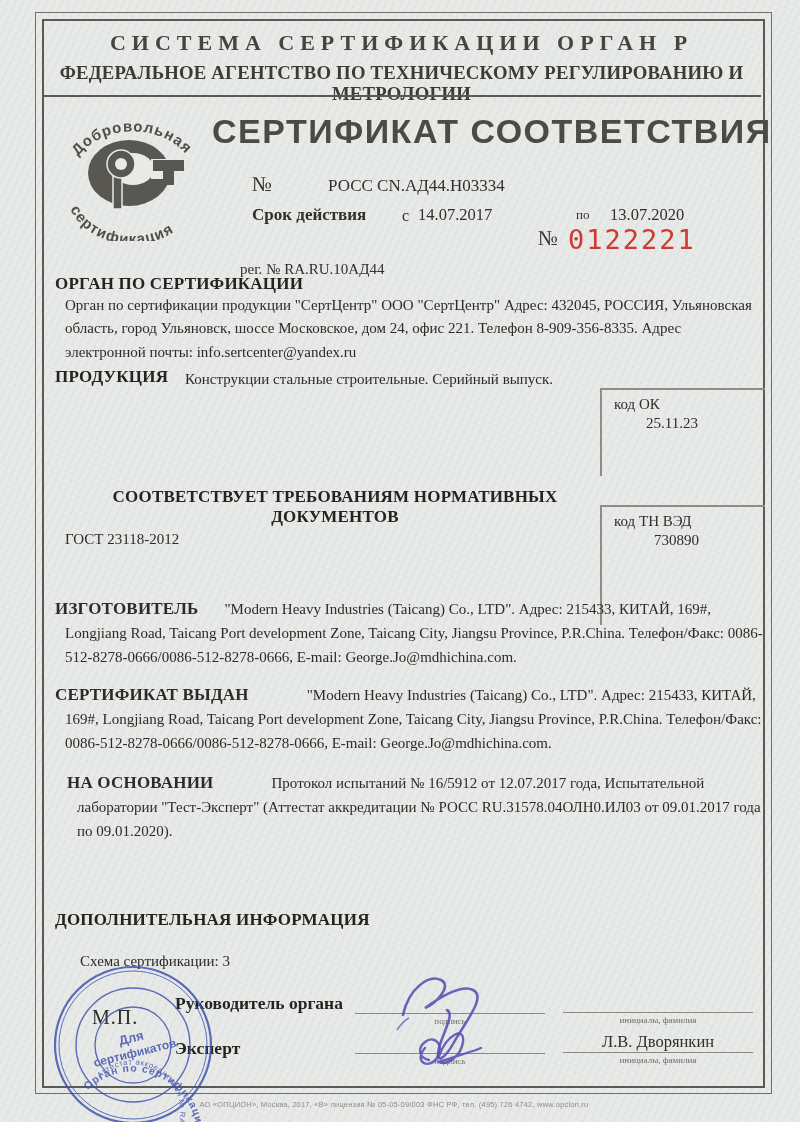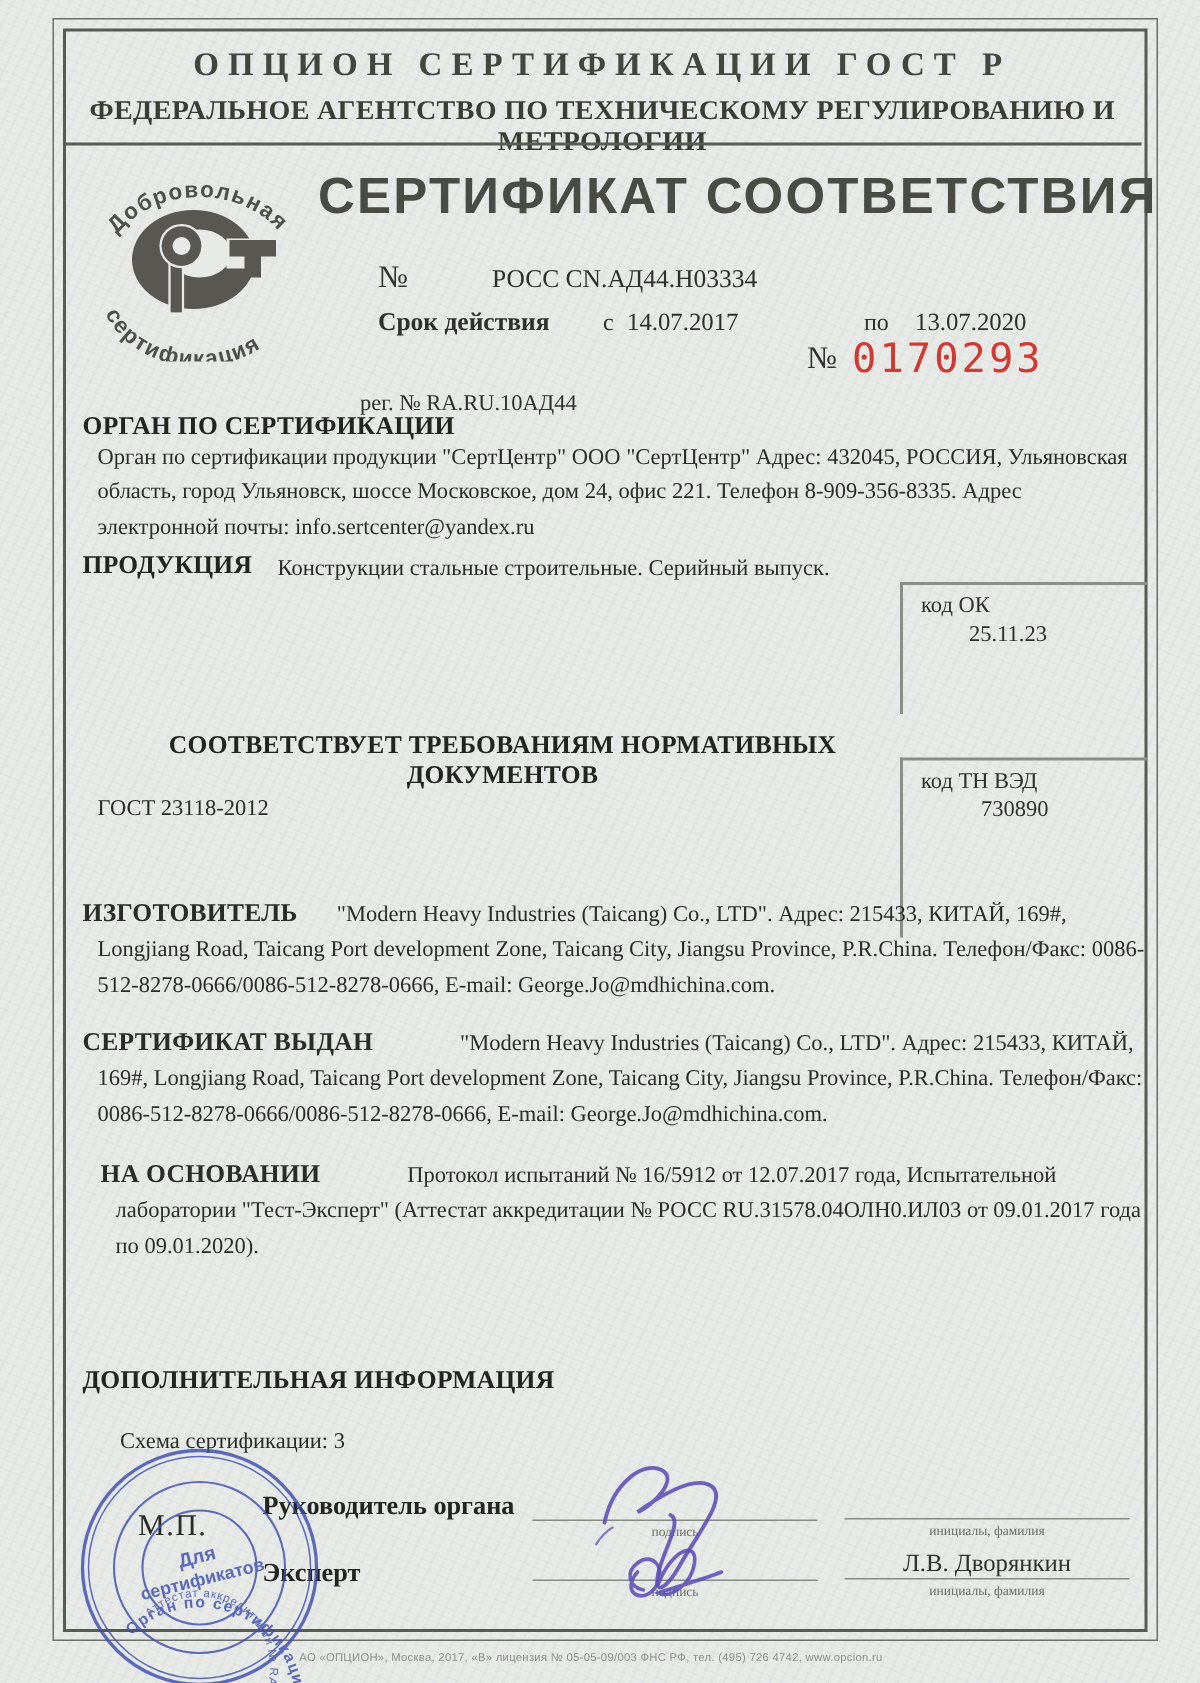--- a/index.html
+++ b/index.html
@@ -20,21 +20,21 @@
         letter-spacing:6px;color:#45453f;}
   .hdr2{left:44px;top:63px;width:715px;text-align:center;font-weight:bold;font-size:18px;
         letter-spacing:.2px;color:#3c3c36;transform:scaleX(1.04);transform-origin:center;}
   .doc-title{left:212px;top:112px;font-family:"Liberation Sans",sans-serif;font-weight:bold;
         font-size:34px;letter-spacing:1.5px;color:#4b4b46;}
   .num-label{font-size:21px;color:#33332e;}
   .cert-no{left:328px;top:176px;font-size:17px;}
   .validity-label{left:252px;top:205px;font-weight:bold;font-size:17px;}
   .v-from-l{left:402px;top:207px;font-size:16px;}
   .v-from{left:418px;top:205px;font-size:16.5px;}
-  .v-to-l{left:576px;top:207px;font-size:16px;}
+  .v-to-l{left:576px;top:207px;font-size:13px;}
   .v-to{left:610px;top:205px;font-size:16.5px;}
   .blank-no{left:568px;top:224px;font-family:"DejaVu Sans Mono",monospace;font-size:27px;
         letter-spacing:2px;color:#cf3a33;}
   .h-sec{font-weight:bold;font-size:17px;color:#23231f;letter-spacing:.2px;}
   .para{font-size:15px;line-height:1.55;color:#2b2b27;}
   .hang{text-indent:-10px;padding-left:10px;}
   .h-inline{font-weight:bold;font-size:17px;letter-spacing:.2px;}
   .gap{display:inline-block;width:26px;}
   .gap-wide{display:inline-block;width:58px;}
   .code-box{border-top:2px solid #8d8d87;border-left:2px solid #8d8d87;padding:6px 0 0 12px;
@@ -51,21 +51,21 @@
   svg{display:block;}
 </style>
 </head>
 <body>
 
 <div class="page">
 
   <div class="abs frame-outer"></div>
   <div class="abs frame-inner"></div>
 
-  <div class="abs hdr1">ОПЦИОН СЕРТИФИКАЦИИ ГОСТ Р</div>
+  <div class="abs hdr1">СИСТЕМА СЕРТИФИКАЦИИ ОРГАН Р</div>
   <div class="abs hdr2">ФЕДЕРАЛЬНОЕ АГЕНТСТВО ПО ТЕХНИЧЕСКОМУ РЕГУЛИРОВАНИЮ И МЕТРОЛОГИИ</div>
   <div class="abs hdr-divider"></div>
 
   <svg class="abs" style="left:56px;top:103px;" width="152" height="138" viewBox="0 0 152 138">
     <defs>
       <path id="arcTop" d="M 12,74 A 66,56 0 0 1 140,68"></path>
       <path id="arcBot" d="M 10,84 A 66,54 0 0 0 142,90"></path>
     </defs>
     <text font-family="Liberation Sans, sans-serif" font-weight="bold" font-size="15" fill="#4f4f49" letter-spacing="1">
       <textPath href="#arcTop" startOffset="14%">Добровольная</textPath>
@@ -87,21 +87,21 @@
 
   <div class="abs doc-title">СЕРТИФИКАТ СООТВЕТСТВИЯ</div>
   <div class="abs num-label" style="left:252px;top:172px;">№</div>
   <div class="abs cert-no">РОСС CN.АД44.Н03334</div>
   <div class="abs validity-label">Срок действия</div>
   <div class="abs v-from-l">с</div>
   <div class="abs v-from">14.07.2017</div>
   <div class="abs v-to-l">по</div>
   <div class="abs v-to">13.07.2020</div>
   <div class="abs num-label" style="left:538px;top:226px;">№</div>
-  <div class="abs blank-no">0170293</div>
+  <div class="abs blank-no">0122221</div>
 
   <div class="abs h-sec" style="left:55px;top:258px;margin-top:16px;">ОРГАН ПО СЕРТИФИКАЦИИ</div>
   <div class="abs" style="left:240px;top:261px;font-size:15px;">рег. № RA.RU.10АД44</div>
   <div class="abs para" style="left:65px;top:294px;width:690px;">Орган по сертификации продукции "СертЦентр" ООО "СертЦентр" Адрес: 432045, РОССИЯ, Ульяновская область, город Ульяновск, шоссе Московское, дом 24, офис 221. Телефон 8-909-356-8335. Адрес электронной почты: info.sertcenter@yandex.ru</div>
 
   <div class="abs h-sec" style="left:55px;top:367px;">ПРОДУКЦИЯ</div>
   <div class="abs para" style="left:185px;top:368px;width:400px;">Конструкции стальные строительные. Серийный выпуск.</div>
   <div class="abs code-box" style="left:600px;top:388px;width:151px;height:80px;">
     <div>код ОК</div>
     <div class="code-val">25.11.23</div>

